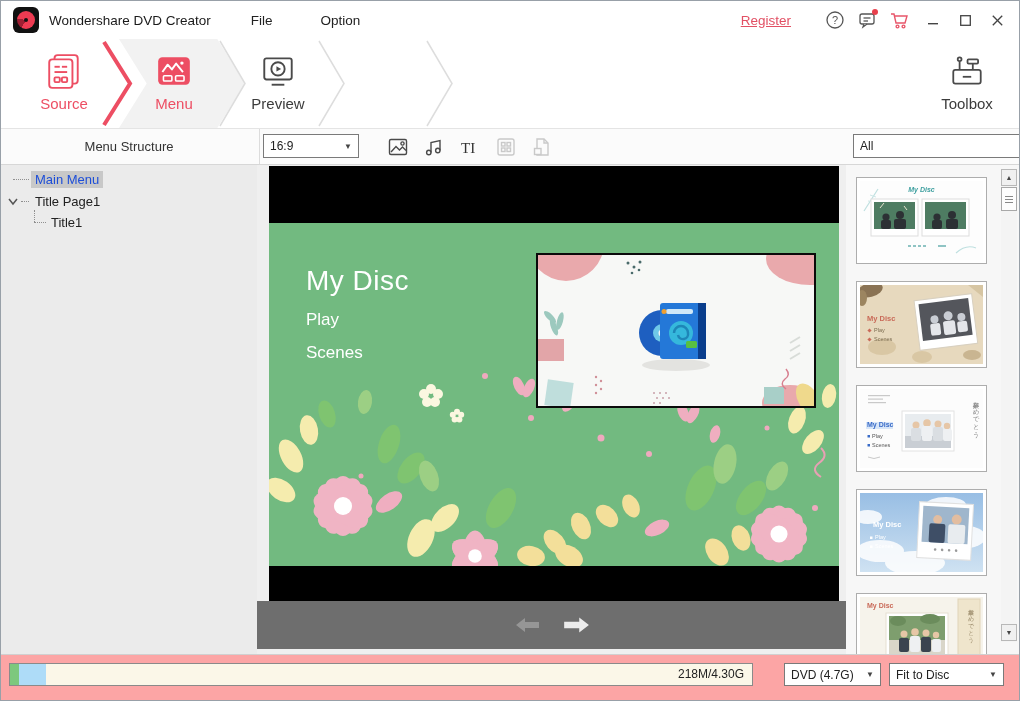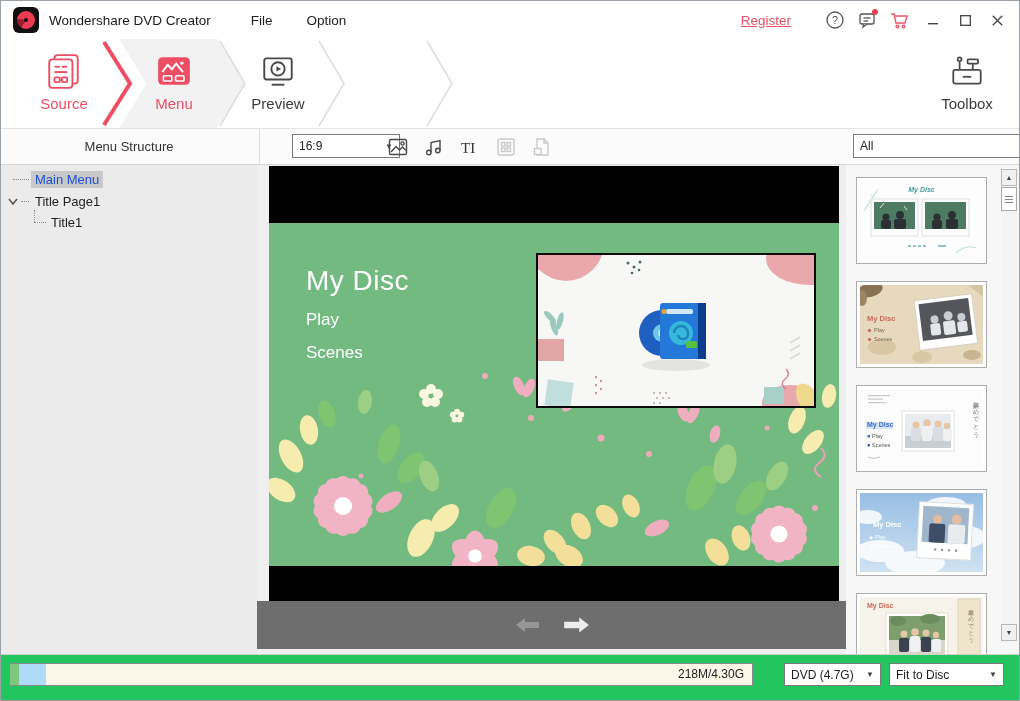--- a/index.html
+++ b/index.html
@@ -10,41 +10,41 @@
     border:1px solid #98A0A8; color:#222;
   }
   
   .titlebar { position:absolute; top:0; left:0; right:0; height:38px; background:#fff; display:flex; align-items:center; padding:0 8px 0 12px; }
   .logo { width:26px; height:26px; border-radius:6px; background:#111; position:relative; flex:0 0 auto; }
   .logo .disc { position:absolute; left:4px; top:4px; width:18px; height:18px; border-radius:50%;
     background:conic-gradient(from 210deg,#9e1f33 0 70deg,#ed3b52 70deg 360deg); }
   .logo .disc::after { content:""; position:absolute; left:7px; top:7px; width:4px; height:4px; border-radius:50%; background:#111; }
   .app-name { margin-left:10px; font-size:13.5px; color:#1a1a1a; }
   .menu-item { margin-left:40px; font-size:13.5px; color:#222; cursor:pointer; }
-  .menu-item + .menu-item { margin-left:34px; }
+  .menu-item + .menu-item { margin-left:48px; }
   .tb-right { margin-left:auto; display:flex; align-items:center; }
   .register { color:#e25064; font-size:13.5px; text-decoration:underline; margin-right:28px; cursor:pointer; }
   .tb-icon { width:22px; height:22px; margin:0 5px; position:relative; cursor:pointer; display:flex; align-items:center; justify-content:center; }
   .win-btn { width:28px; height:24px; margin-left:4px; display:flex; align-items:center; justify-content:center; color:#444; font-size:13px; cursor:pointer; }
   .badge { position:absolute; right:0; top:0; width:6px; height:6px; border-radius:50%; background:#e8404c; }
   
   .ribbon { position:absolute; top:38px; left:0; right:0; height:90px; background:#fff; border-bottom:1px solid #e4e4e4;padding-left:45px; }
   .active-bg { position:absolute; left:118px; top:0; width:126px; height:89px; background:#f2f2f2;
     clip-path:polygon(0 0,78% 0,100% 50%,78% 100%,0 100%,22% 50%); }
   .sep { position:absolute; top:0; height:89px; }
   .step { position:absolute; top:0; width:96px; height:89px; display:flex; flex-direction:column; align-items:center; padding-top:13px; cursor:pointer; }
   .step-label { margin-top:5px; font-size:15px; color:#3c3c3c; }
   .step-label.pink { color:#ed4e63; }
   
   .toolrow { position:absolute; top:128px; left:0; right:0; height:36px; background:#fbfbfb; border-bottom:1px solid #d7d7d7; }
   .ms-label { position:absolute; left:0; top:0; width:256px; height:35px; line-height:35px; text-align:center; font-size:13px; color:#333; }
   .vdiv { position:absolute; left:258px; top:0; bottom:0; width:1px; background:#dcdcdc; }
   .combo { position:absolute; height:24px; top:5px; background:#fff; border:1px solid #7a7a7a; font-size:12px; color:#222; display:flex; align-items:center; padding:0 6px; cursor:pointer; }
   .combo .arrow { margin-left:auto; font-size:8px; color:#444; }
-  .aspect { left:262px; width:108px;margin-left:29px; }
+  .aspect { left:262px; width:96px; }
   .filter { left:852px; width:186px; }
   .icon-btn { position:absolute; top:5px; width:26px; height:26px; display:flex; align-items:center; justify-content:center; cursor:pointer; }
   .icon-btn.disabled { cursor:default; }
   
   .leftpanel { position:absolute; top:164px; left:0; width:256px; bottom:46px; background:#ebebeb; font-size:13px; }
   .centerarea { position:absolute; top:164px; left:256px; width:589px; bottom:46px; background:#efefef; }
   .rightpanel { position:absolute; top:164px; left:845px; right:0; bottom:46px; background:#f7f7f7; overflow:hidden; }
   
   .titem { position:absolute; height:18px; display:flex; align-items:center; cursor:pointer; }
   .tlabel { padding:1px 4px; color:#222; }
@@ -65,21 +65,21 @@
   .tcontent { position:relative; width:100%; height:100%; overflow:hidden; }
   .t-title { position:absolute; font-weight:bold; line-height:1; }
   .t-item { position:absolute; line-height:1; }
   .vtext { position:absolute; writing-mode:vertical-rl; text-orientation:upright; line-height:1; }
   
   .sb-btn { position:absolute; right:2px; width:16px; height:17px; background:#f0f0f0; border:1px solid #b8b8b8; font-size:7px; color:#444; display:flex; align-items:center; justify-content:center; cursor:pointer; }
   .sb-track { position:absolute; right:2px; top:4px; width:16px; height:473px; background:#f4f4f4; }
   .sb-thumb { position:absolute; right:2px; top:22px; width:16px; height:24px; background:#fdfdfd; border:1px solid #a8a8a8; cursor:grab; display:flex; flex-direction:column; align-items:center; justify-content:center; gap:2px; }
   .sb-thumb i { width:8px; height:1px; background:#888; }
   
-  .statusbar { position:absolute; left:0; right:0; bottom:0; height:46px; background:#22c55e; border-top:1px solid #d0d0d0; }
+  .statusbar { position:absolute; left:0; right:0; bottom:0; height:46px; background:#fca5a5; border-top:1px solid #d0d0d0; }
   .progress { position:absolute; left:8px; top:8px; width:744px; height:23px; border:1px solid #8a8a8a; background:#fbf7e8; }
   .seg { position:absolute; top:0; bottom:0; }
   .usage { position:absolute; right:8px; top:0; line-height:21px; font-size:12px; color:#222; }
   .combo2 { position:absolute; top:8px; height:23px; background:#fff; border:1px solid #7a7a7a; font-size:12px; color:#222; display:flex; align-items:center; padding:0 6px; cursor:pointer; }
   .combo2 .arrow { margin-left:auto; font-size:8px; color:#444; }
 </style>
 </head>
 <body>
 
 <div id="window">

